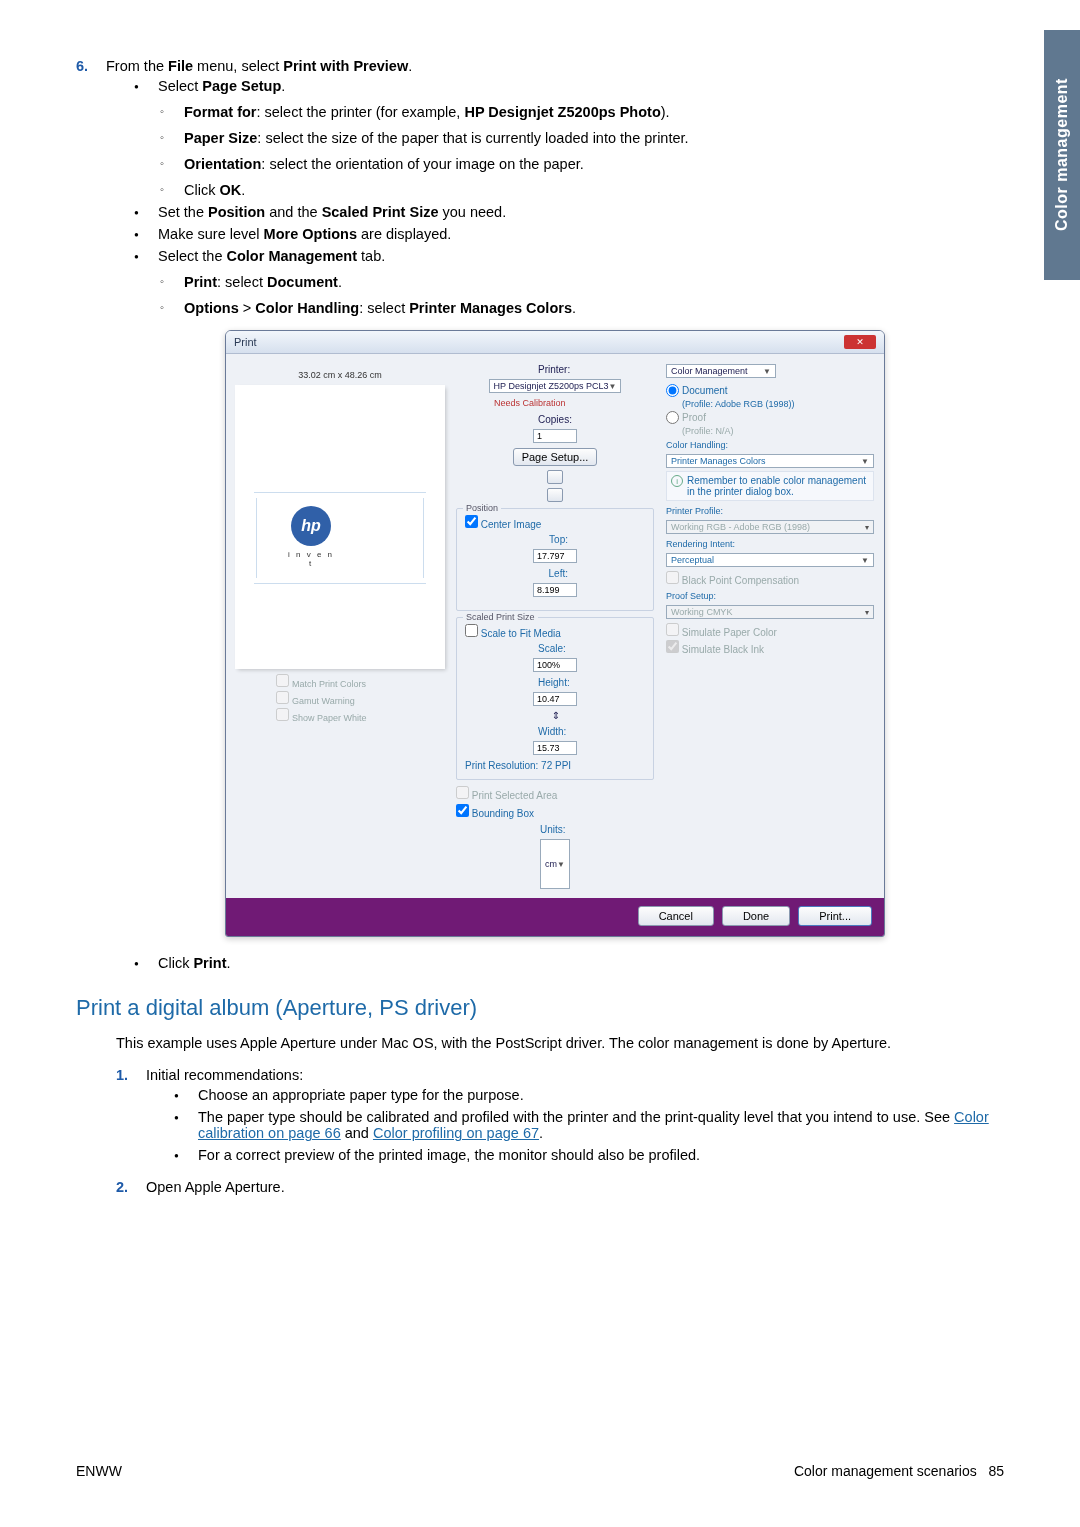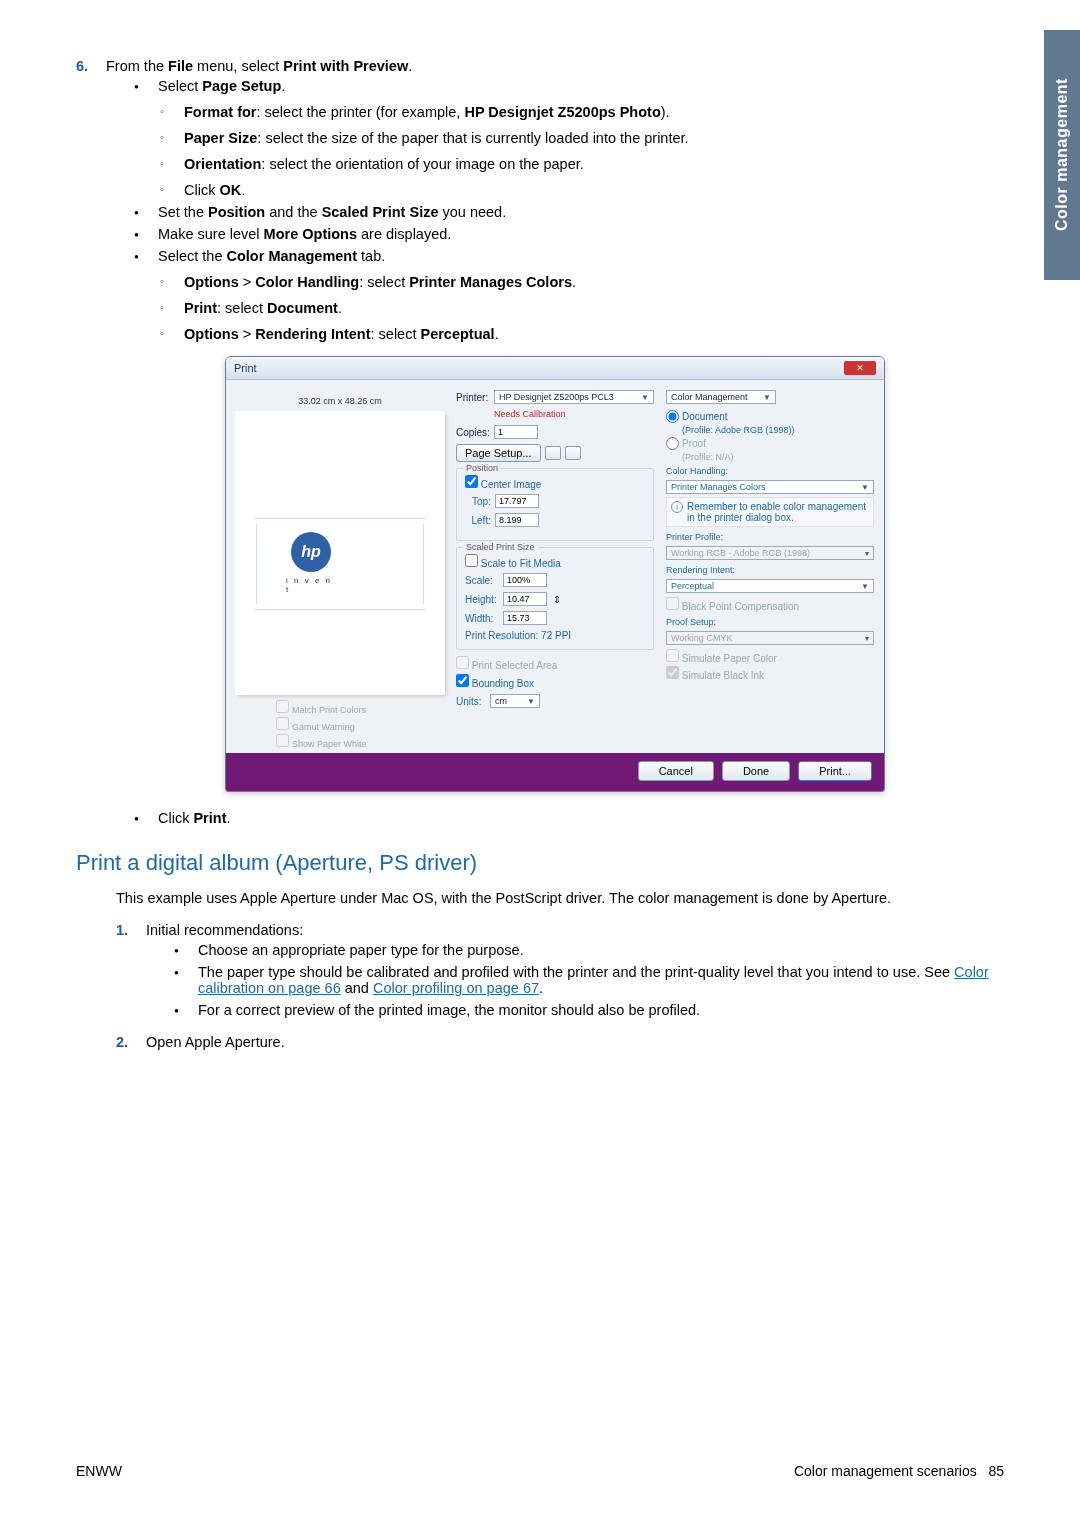--- a/index.html
+++ b/index.html
@@ -21,32 +21,32 @@
 
   
   .dlg-wrap { margin: 14px auto 18px auto; width: 660px; }
   .dlg { border: 1px solid #6a7a98; border-radius: 6px 6px 3px 3px; overflow: hidden; box-shadow: 0 2px 6px rgba(0,0,0,0.2); font-size: 10px; background: #eef1f6; }
   .dlg-title { background: linear-gradient(#f2f6fb,#d6e0ee); padding: 4px 8px; color: #2a3a55; font-size: 11px; display: flex; justify-content: space-between; align-items: center; border-bottom: 1px solid #b0bcd0; }
   .dlg-x { background: #c33; color: #fff; width: 32px; height: 14px; border-radius: 2px; font-size: 9px; display: inline-flex; align-items: center; justify-content: center; }
   .dlg-body { display: flex; padding: 10px 10px 4px 10px; background: #eef1f6; gap: 12px; }
   .col-left { width: 210px; }
   .preview { background: #fff; height: 282px; position: relative; box-shadow: 0 0 0 1px #fff, 2px 2px 4px rgba(0,0,0,0.2); }
   .dims { text-align: center; font-size: 9px; color: #333; padding: 6px 0; background: #eef1f6; }
-  .hp-mark { position: absolute; left: 50px; top: 120px; width: 50px; text-align: left; }
+  .hp-mark { position: absolute; left: 50px; top: 120px; width: 50px; text-align: center; }
   .hp-circ { width: 40px; height: 40px; background: #3060a8; border-radius: 50%; color: #fff; font-style: italic; font-weight: bold; display: flex; align-items: center; justify-content: center; font-size: 16px; margin: 0 auto; }
   .hp-txt { font-size: 8px; letter-spacing: 2px; color: #333; margin-top: 4px; }
   .pv-guides { position: absolute; left: 20px; right: 20px; top: 112px; bottom: 90px; border-left: 1px solid #cde; border-right: 1px solid #cde; }
   .pv-guides::before, .pv-guides::after { content: ""; position: absolute; left: -3px; width: calc(100% + 6px); height: 1px; background: #cde; }
   .pv-guides::before { top: -6px; } .pv-guides::after { bottom: -6px; }
   .chk-list { margin-top: 6px; }
   .chk-list label { display: block; font-size: 9px; color: #9aa; margin-top: 2px; margin-left: 40px; }
   .chk-list input { margin-right: 3px; }
 
   .col-mid { width: 200px; color: #225; }
-  .mid-row { margin-bottom: 5px; display: flex; align-items: center; gap: 4px; }
+  .mid-row { margin-bottom: 5px; display: flex; align-items: center; gap: 4px; flex-direction: column; }
   .sel { border: 1px solid #9ab; background: #fff; padding: 1px 4px; font-size: 9px; flex: 1; display: flex; justify-content: space-between; align-items: center; }
   .needs { color: #b33; font-size: 9px; margin: 2px 0 6px 38px; }
   .txtin { border: 1px solid #9ab; background: #fff; width: 44px; padding: 1px 3px; font-size: 9px; }
   .btn { border: 1px solid #8a9ab0; background: linear-gradient(#fdfdfd,#e2e7ef); border-radius: 3px; padding: 2px 8px; font-size: 11px; }
   .grp { border: 1px solid #c8d2e2; border-radius: 2px; padding: 6px 8px 8px 8px; margin-top: 6px; position: relative; }
   .grp-t { position: absolute; top: -6px; left: 6px; background: #eef1f6; padding: 0 3px; color: #556; font-size: 9px; }
   .col-right { width: 210px; color: #225; }
   .cr-line { margin-bottom: 4px; font-size: 9px; }
   .radio-l { display: flex; align-items: center; gap: 3px; margin: 2px 0; }
   .subprof { color: #1e6aa8; font-size: 9px; margin-left: 16px; }
@@ -76,23 +76,22 @@
 
       <div class="b2"><b>Format for</b><span>: select the printer (for example, </span><b>HP Designjet Z5200ps Photo</b><span>).</span></div>
       <div class="b2"><b>Paper Size</b><span>: select the size of the paper that is currently loaded into the printer.</span></div>
       <div class="b2"><b>Orientation</b><span>: select the orientation of your image on the paper.</span></div>
       <div class="b2"><span>Click </span><b>OK</b><span>.</span></div>
 
       <div class="b1"><span>Set the </span><b>Position</b><span> and the </span><b>Scaled Print Size</b><span> you need.</span></div>
       <div class="b1"><span>Make sure level </span><b>More Options</b><span> are displayed.</span></div>
       <div class="b1"><span>Select the </span><b>Color Management</b><span> tab.</span></div>
 
+      <div class="b2"><b>Print</b><span>: select </span><b>Document</b><span>.</span></div>
       <div class="b2"><b>Options</b><span> &gt; </span><b>Color Handling</b><span>: select </span><b>Printer Manages Colors</b><span>.</span></div>
-      <div class="b2"><b>Print</b><span>: select </span><b>Document</b><span>.</span></div>
-      <div class="b2"><b>Options</b><span> &gt; </span><b>Rendering Intent</b><span>: select </span><b>Perceptual</b><span>.</span></div>
 
       
       <div class="dlg-wrap">
         <div class="dlg">
           <div class="dlg-title">
             <span>Print</span>
             <span class="dlg-x">✕</span>
           </div>
           <div class="dlg-body">
 

